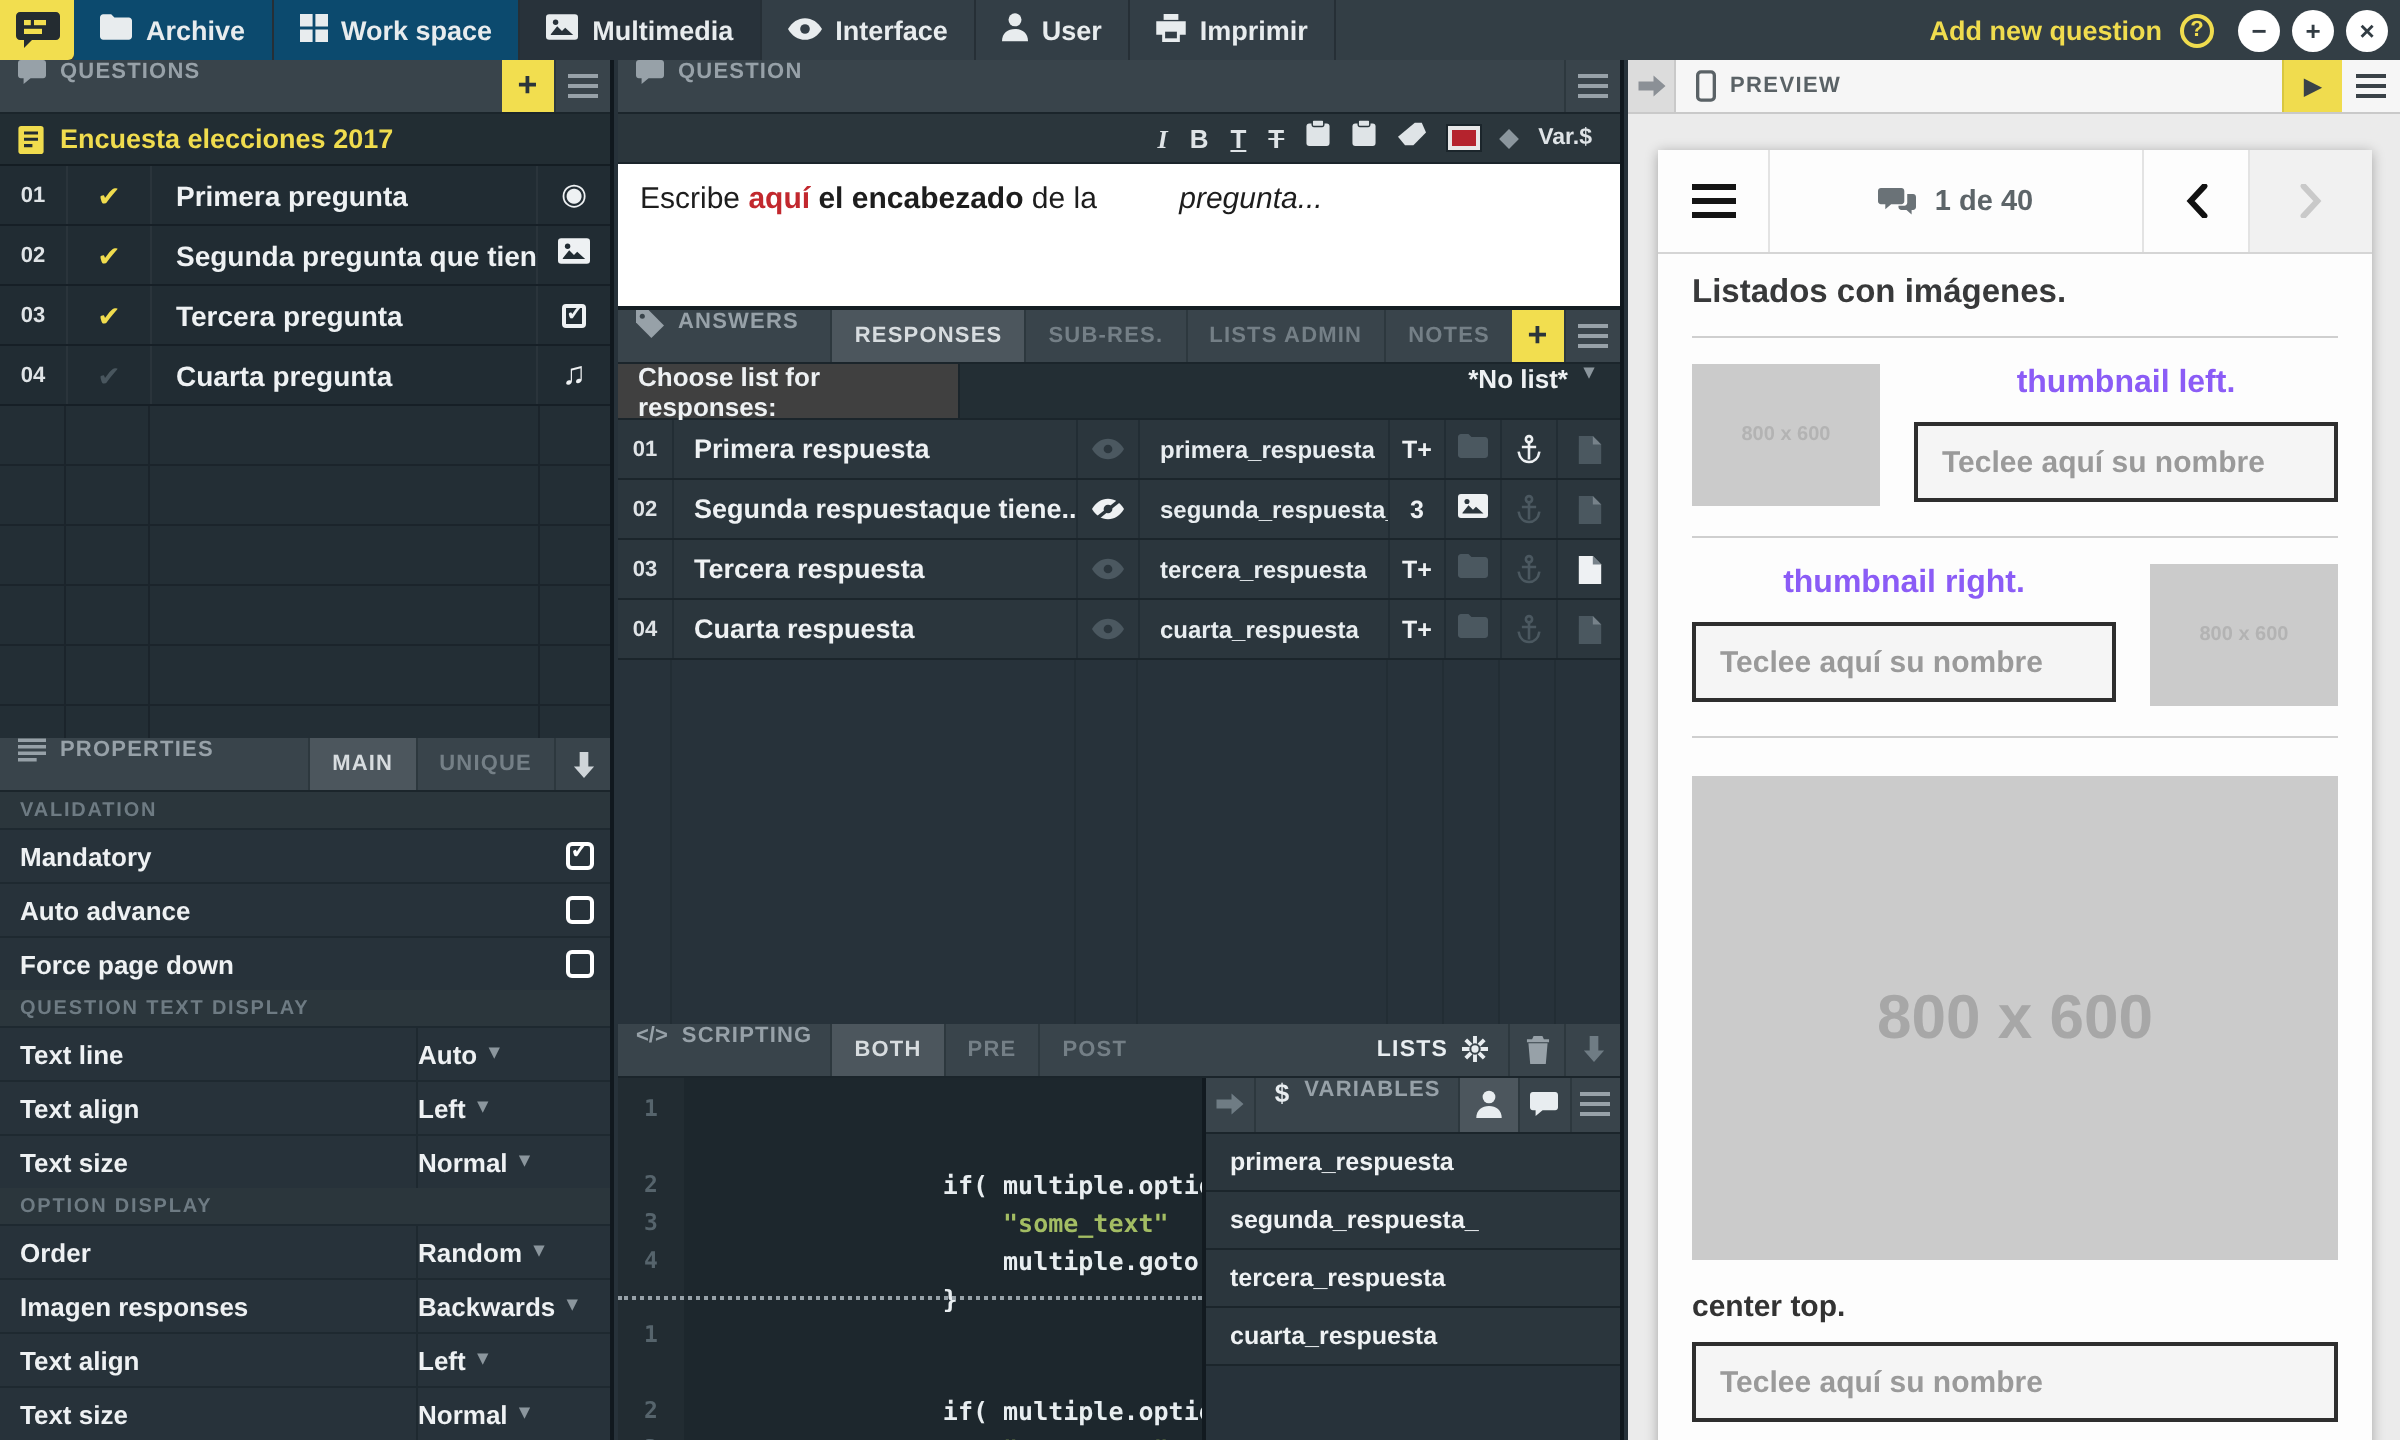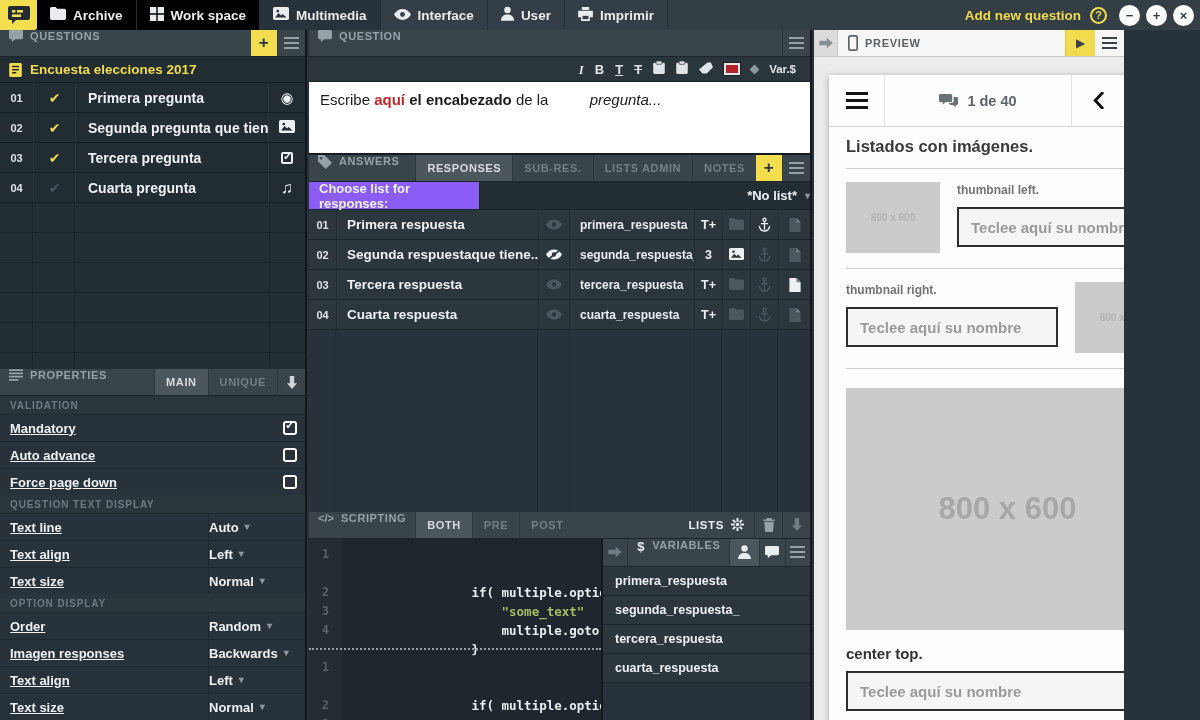--- a/index.html
+++ b/index.html
@@ -5,36 +5,36 @@
   html,body{margin:0;padding:0;background:#10181e;}
   .app{position:relative;width:1200px;height:720px;overflow:hidden;background:#27323a;
        font-family:"Liberation Sans",sans-serif;-webkit-font-smoothing:antialiased;}
   .app *{box-sizing:border-box;}
 
   
   .topbar{position:absolute;top:0;left:0;right:0;height:30px;background:#333e45;display:flex;align-items:stretch;z-index:5;}
   .logo{width:37px;background:#f2de4f;display:flex;align-items:center;justify-content:center;border-radius:0 0 3px 0;cursor:pointer;}
   .menu-btn{display:flex;align-items:center;gap:7px;padding:0 13px;color:#e8ecee;font-weight:bold;font-size:13.5px;
             border-right:1px solid #262f36;cursor:pointer;}
-  .menu-btn.light{background:#000000;}
+  .menu-btn.light{background:#0c4a6e;}
   .menu-btn.dark{background:#28323a;}
   .menu-btn.mid{background:#333e46;}
   .menu-btn svg{flex:none;}
   .topbar-spacer{flex:1;}
   .add-q{color:#f0dc4e;font-weight:bold;font-size:13.5px;align-self:center;cursor:pointer;}
   .help-circle{width:17px;height:17px;border:2px solid #f0dc4e;border-radius:50%;color:#f0dc4e;font-size:11px;font-weight:bold;
                display:flex;align-items:center;justify-content:center;margin:0 12px 0 9px;align-self:center;cursor:pointer;}
   .win-btn{width:21px;height:21px;background:#fff;border-radius:50%;color:#323c43;display:flex;align-items:center;justify-content:center;
            font-weight:bold;font-size:13px;line-height:1;margin-right:6px;align-self:center;cursor:pointer;}
 
   
   .main{position:absolute;top:30px;left:0;right:0;bottom:0;}
   .col-left{position:absolute;left:0;top:0;bottom:0;width:307px;display:flex;flex-direction:column;background:#27323a;border-right:2px solid #10181e;}
   .col-mid{position:absolute;left:309px;top:0;bottom:0;width:503px;display:flex;flex-direction:column;background:#27323a;border-right:2px solid #10181e;}
-  .col-right{position:absolute;left:814px;top:0;bottom:0;width:310px;background:#ebebeb;}
+  .col-right{position:absolute;left:814px;top:0;bottom:0;width:386px;background:#ebebeb;}
 
   
   .panel-head{height:27px;flex:none;background:#39444b;display:flex;align-items:stretch;border-bottom:1px solid #1b252b;
               color:#97a1a8;font-size:11px;font-weight:bold;letter-spacing:.6px;}
   .ph-title{display:flex;align-items:flex-start;gap:7px;padding:0 9px;}
   .ph-spacer{flex:1;}
   .tab{display:flex;align-items:center;padding:0 11px;border-left:1px solid #2d383e;color:#747f86;cursor:pointer;}
   .tab.active{background:#4c565d;color:#d7dcdf;}
   .icon-cell{width:28px;display:flex;align-items:center;justify-content:center;border-left:1px solid #2d383e;cursor:pointer;color:#97a1a8;}
   .plus-cell{width:26px;display:flex;align-items:center;justify-content:center;background:#f2de4f;color:#2b353b;
@@ -70,21 +70,21 @@
     background-image:
       repeating-linear-gradient(to bottom, transparent 0 29px, #1b242b 29px 30px),
       linear-gradient(to right, transparent 0 32px, #1b242b 32px 33px, transparent 33px 74px, #1b242b 74px 75px,
                       transparent 75px 269px, #1b242b 269px 270px, transparent 270px);}
 
   
   .prop-sec-head{height:18px;flex:none;background:#2b363c;color:#6e7b83;font-size:10px;font-weight:bold;letter-spacing:.9px;
                  display:flex;align-items:center;padding:0 10px;}
   .prop-row{height:27px;flex:none;background:#27323a;border-top:1px solid #1e2930;display:flex;align-items:center;
             color:#eef1f3;font-weight:bold;font-size:13px;}
-  .prop-row .lbl{flex:1;padding-left:10px;white-space:nowrap;text-decoration:underline;}
+  .prop-row .lbl{flex:1;padding-left:10px;white-space:nowrap;}
   .prop-value{width:97px;height:100%;border-left:1px solid #1e2930;display:flex;align-items:center;justify-content:flex-start;
               padding-right:9px;gap:6px;cursor:pointer;}
   .checkbox{width:14px;height:14px;border:2px solid #fff;border-radius:3px;margin-right:8px;position:relative;flex:none;cursor:pointer;}
   .checkbox .tick{position:absolute;top:-5px;left:0;font-size:12px;font-weight:bold;color:#fff;}
   .tick::after{content:"✓";}
   .props-arrow{color:#cfd5d9;}
 
   
   .toolbar{height:25px;flex:none;background:#2b363c;border-bottom:1px solid #1b252b;display:flex;align-items:center;
            justify-content:flex-end;gap:11px;padding-right:14px;color:#dfe4e7;}
@@ -97,22 +97,22 @@
   .var-lbl{font-size:11.5px;font-weight:bold;cursor:pointer;}
   .editor{height:73px;flex:none;background:#fff;border-bottom:2px solid #141d23;padding:9px 11px;font-size:15px;color:#1d1d1d;cursor:text;}
   .seg.red{color:#c2282e;font-weight:bold;}
   .seg.bold{font-weight:bold;}
   .seg.italic{font-style:italic;margin-left:37px;}
 
   
   .ans-head .ph-title svg{flex:none;}
   .choose-row{height:28px;flex:none;display:flex;background:#232e34;border-bottom:1px solid #1b252b;
               color:#eef1f3;font-weight:bold;font-size:13px;}
-  .choose-label-cell{width:171px;background:#8b5cf6;display:flex;align-items:center;padding-left:10px;border-right:1px solid #1b252b;}
-  .choose-value{flex:1;display:flex;align-items:center;justify-content:flex-end;gap:8px;cursor:pointer;}
+  .choose-label-cell{width:171px;background:#404040;display:flex;align-items:center;padding-left:10px;border-right:1px solid #1b252b;}
+  .choose-value{flex:1;display:flex;align-items:flex-start;justify-content:flex-end;gap:8px;padding-right:13px;cursor:pointer;}
   .ans-row{display:grid;grid-template-columns:27px 202px 31px 125px 28px 28px 28px 1fr;height:30px;flex:none;
            background:#2b363d;border-bottom:1px solid #1b252b;cursor:pointer;}
   .ac{display:flex;align-items:center;height:100%;border-left:1px solid #222d34;}
   .ac:first-child{border-left:none;}
   .ac.num{justify-content:center;font-size:11px;font-weight:bold;color:#dfe3e6;}
   .ac.txt{padding-left:10px;color:#eef1f3;font-weight:bold;font-size:13.5px;white-space:nowrap;overflow:hidden;}
   .ac.vn{padding-left:10px;color:#e8edf0;font-weight:bold;font-size:12px;white-space:nowrap;overflow:hidden;}
   .ac.ic{justify-content:center;}
   .st{color:#4b5860;display:flex;align-items:center;justify-content:center;cursor:pointer;}
   .st.on{color:#eef1f3;}
@@ -165,21 +165,21 @@
   .pv-nav-center{flex:1;display:flex;align-items:center;justify-content:center;gap:9px;color:#5d6569;font-weight:bold;
                  font-size:14.5px;border-right:1px solid #e3e3e3;cursor:pointer;}
   .pv-nav-back{width:53px;display:flex;align-items:center;justify-content:center;color:#111;border-right:1px solid #e3e3e3;cursor:pointer;}
   .pv-nav-fwd{width:61px;display:flex;align-items:center;justify-content:center;background:#f1f1f1;color:#c9c9c9;cursor:pointer;}
   .pv-content{padding:0 17px;}
   .pv-heading{font-size:16.5px;font-weight:bold;color:#38393a;padding:10px 0 12px;border-bottom:1px solid #cfcfcf;}
   .pv-row{display:flex;gap:17px;padding:13px 0 15px;border-bottom:1px solid #cfcfcf;align-items:flex-start;}
   .pv-thumb{width:94px;height:71px;background:#cbcbcb;display:flex;align-items:center;justify-content:center;
             color:#b3b3b3;font-size:10px;font-weight:bold;flex:none;}
   .pv-col{flex:1;min-width:0;}
-  .pv-label{font-size:12px;font-weight:bold;color:#737373;margin:1px 0 10px;}
+  .pv-label{font-size:16px;font-weight:bold;color:#8b5cf6;margin:1px 0 10px;text-align:center;}
   .pv-input{width:100%;height:40px;border:2px solid #2e2e2e;background:#f5f5f5;font-family:"Liberation Sans",sans-serif;
             font-weight:bold;font-size:15px;color:#999;padding:0 12px;outline:none;}
   .pv-input::placeholder{color:#9a9a9a;opacity:1;}
   .pv-big{margin:19px 0 0;width:100%;height:242px;background:#cbcbcb;display:flex;align-items:center;justify-content:center;
           color:#a7a7a7;font-size:31px;font-weight:bold;}
   .pv-center-label{font-size:15px;font-weight:bold;color:#333;margin:15px 0 9px;}
 </style>
 </head>
 <body>
 

